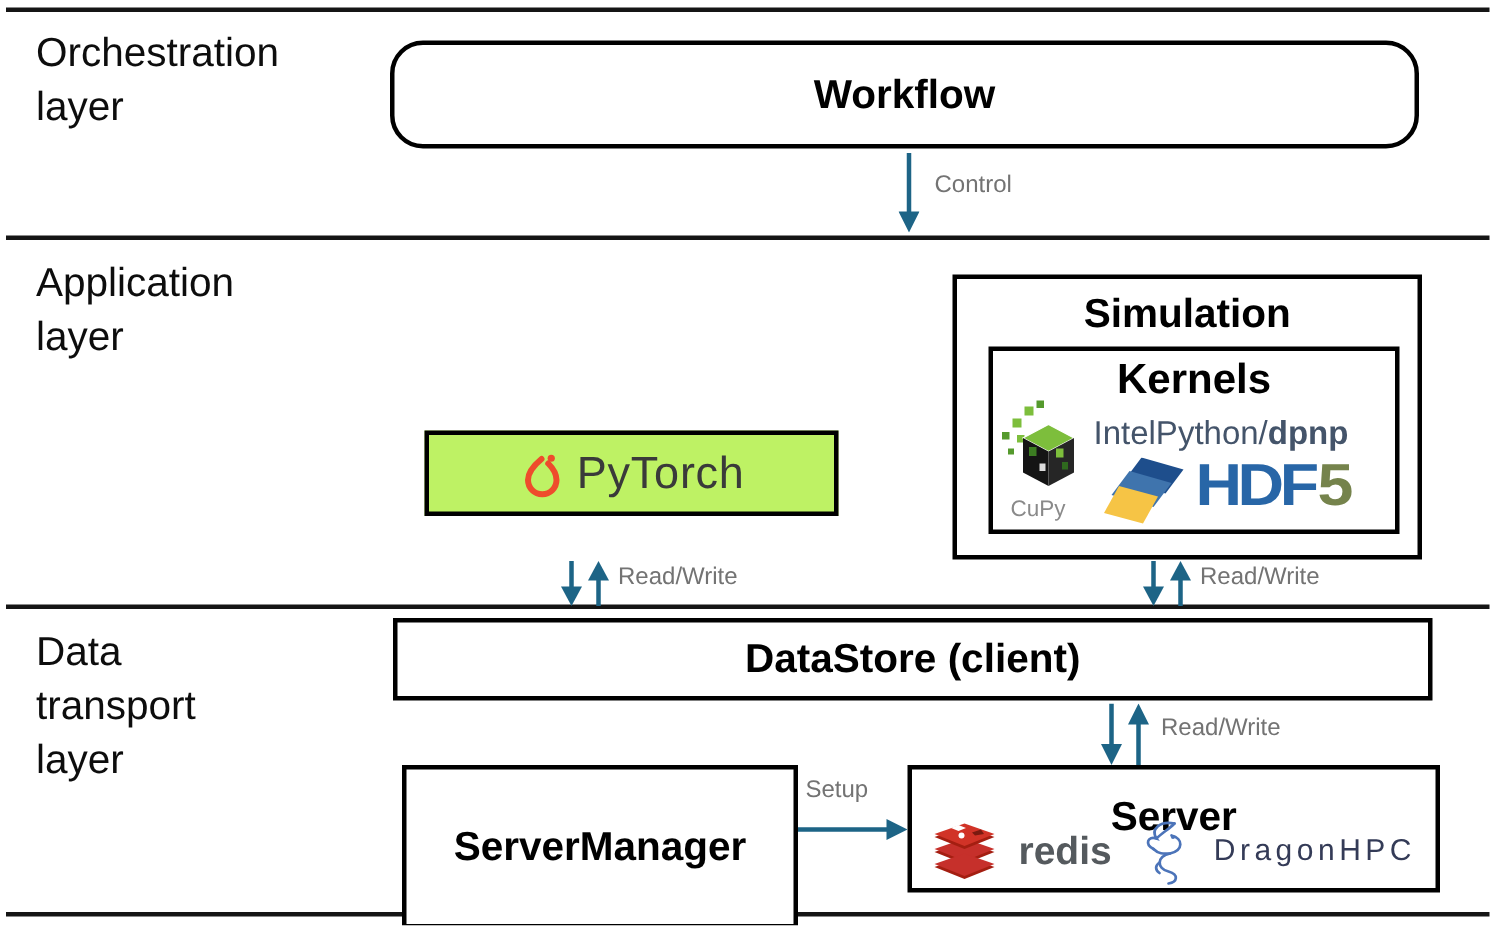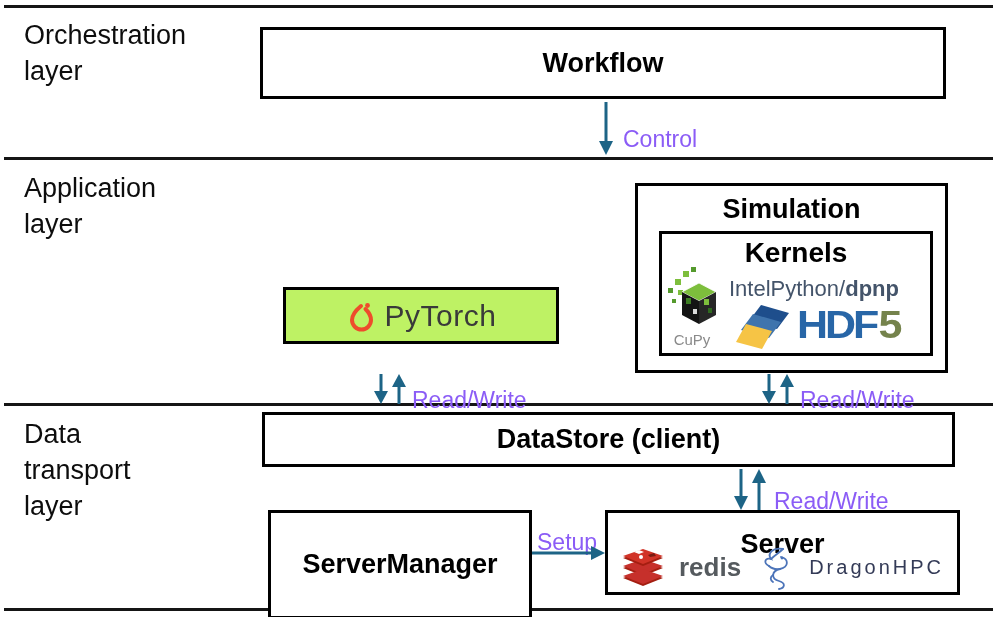--- a/index.html
+++ b/index.html
@@ -7,21 +7,21 @@
     position:relative;width:997px;height:617px;background:#fff;
     font-family:"Liberation Sans", sans-serif;color:#000;overflow:hidden;
   }
   .hline{position:absolute;left:4px;width:989px;height:3px;background:#151515;}
   .box{position:absolute;border:3px solid #000;background:#fff;box-sizing:border-box;}
   .layer-label{position:absolute;font-size:27px;line-height:36px;color:#0d0d0d;}
   .layer-label span{display:block;}
   .box-title{font-weight:bold;font-size:27px;color:#000;}
   .centered{display:flex;align-items:center;justify-content:center;}
   .top-centered{display:flex;justify-content:center;}
-  .arrow-label{position:absolute;font-size:23px;color:#8b5cf6;white-space:nowrap;margin-top:11px;}
+  .arrow-label{position:absolute;font-size:16px;color:#737373;white-space:nowrap;}
   .arrow{position:absolute;}
   
   .pytorch-row{position:absolute;left:283px;top:287px;width:276px;height:57px;border:3px solid #000;
     box-sizing:border-box;display:flex;align-items:center;justify-content:center;gap:9px;background:#bef264;}
   .pytorch-text{font-size:30px;color:#3a3a3a;letter-spacing:0.5px;}
   
   .cupy-label{position:absolute;left:664px;top:331px;width:56px;text-align:center;font-size:15px;color:#8a8a8a;}
   .intelpython{position:absolute;left:729px;top:276px;font-size:22px;color:#44546A;white-space:nowrap;}
   .intelpython b{font-weight:bold;}
   .hdf5{position:absolute;left:797px;top:302px;font-weight:800;font-size:43px;letter-spacing:-3px;
@@ -51,21 +51,21 @@
   <div class="layer-label" style="left:24px;top:170px;">
     <span>Application</span>
     <span>layer</span>
   </div>
   <div class="layer-label" style="left:24px;top:416px;">
     <span>Data</span>
     <span>transport</span>
     <span>layer</span>
   </div>
 
-  <div class="box centered" style="left:260px;top:27px;width:686px;height:72px;">
+  <div class="box centered" style="left:260px;top:27px;width:686px;height:72px;border-radius:22px;">
     <span class="box-title">Workflow</span>
   </div>
 
   <svg class="arrow" style="left:599px;top:102px;" width="14" height="53">
     <rect x="5.5" y="0" width="3" height="41" fill="#1D6486"></rect>
     <polygon points="0,39 14,39 7,53" fill="#1D6486"></polygon>
   </svg>
   <div class="arrow-label" style="left:623px;top:115px;">Control</div>
 
 

